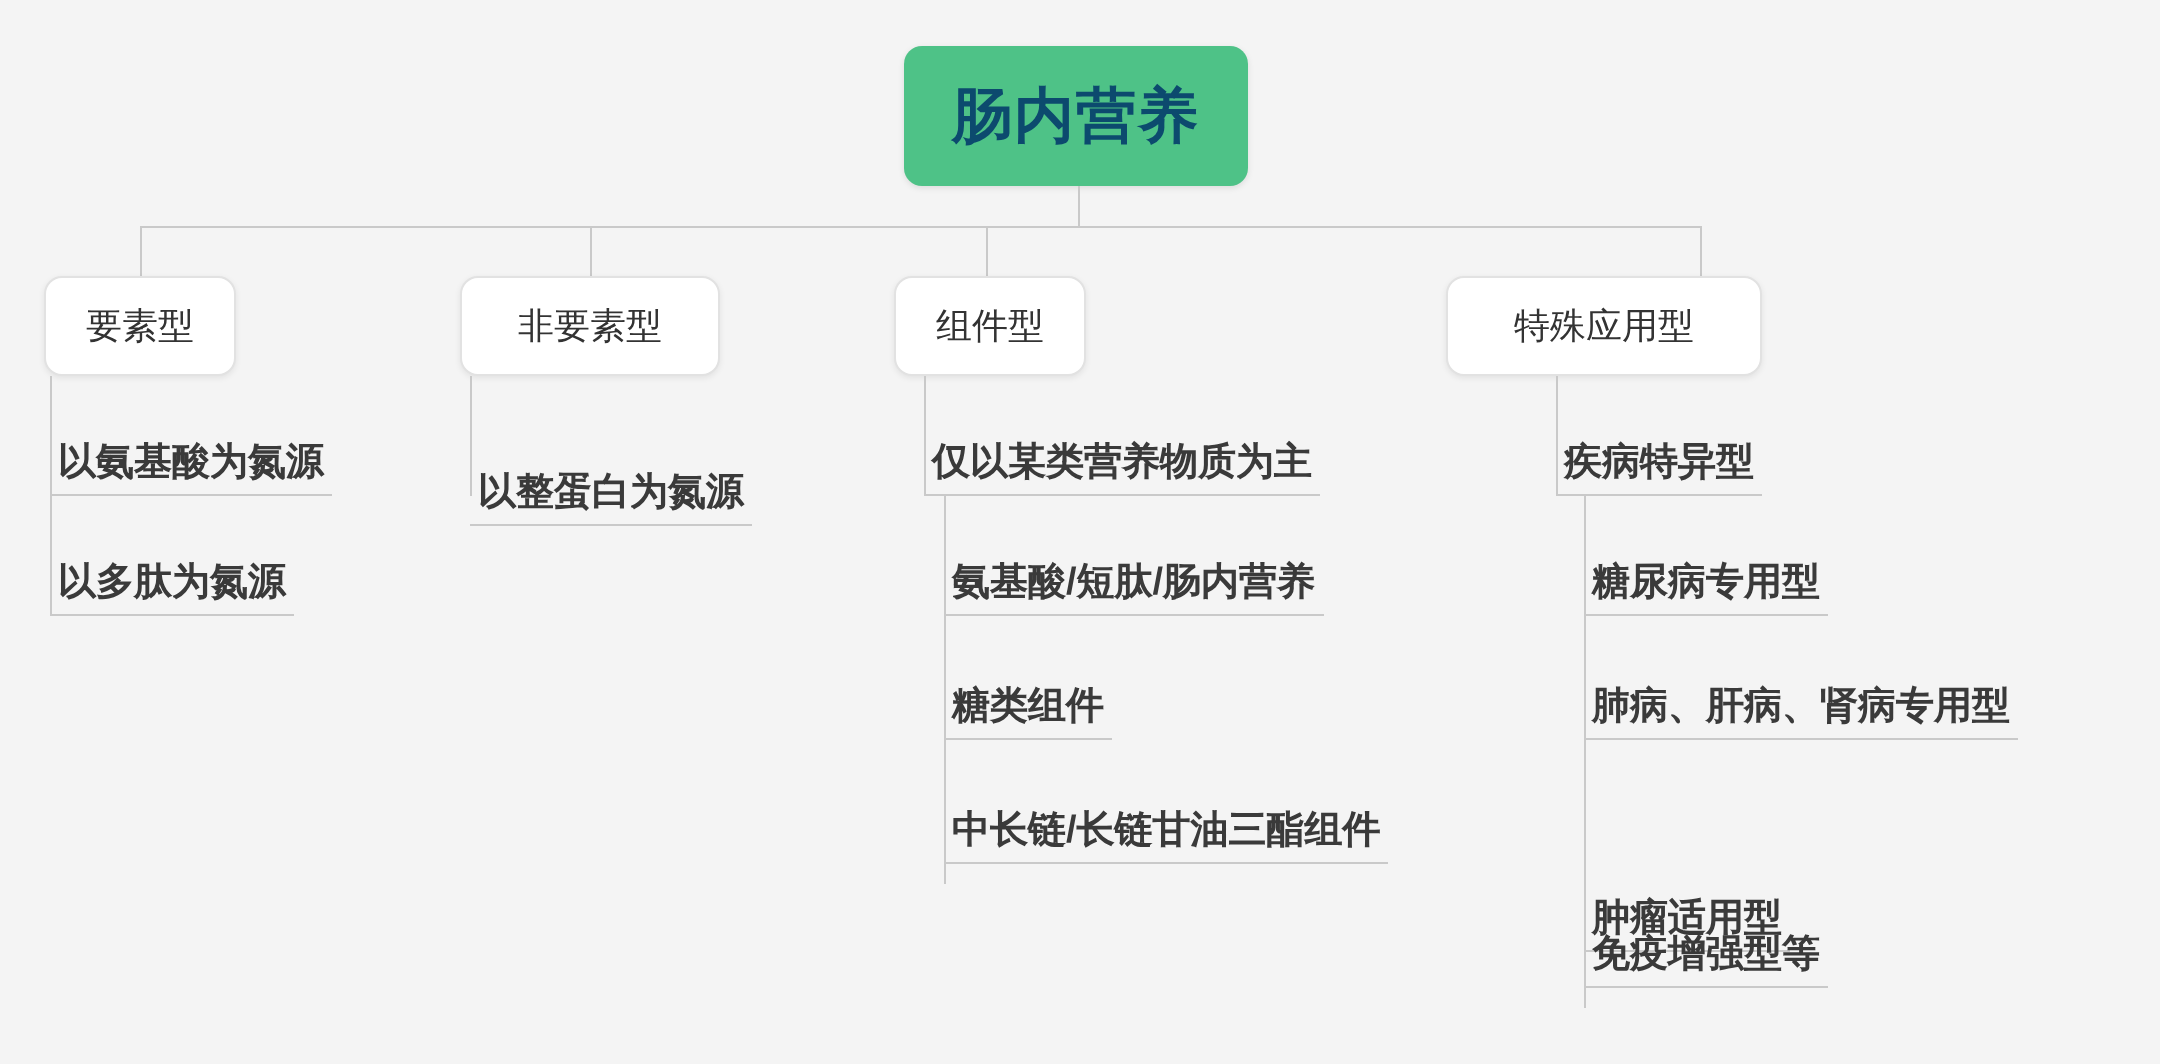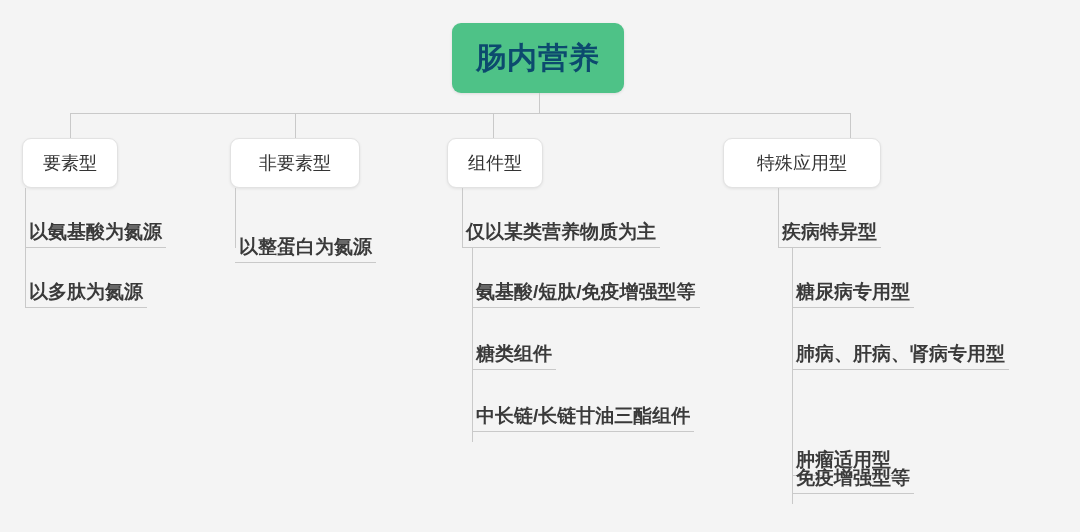--- a/index.html
+++ b/index.html
@@ -137,21 +137,21 @@
   <div class="line-v" style="left:462px; top:188px; height:60px;"></div>
 
   <div class="leaf lv3" style="left:462px; top:222px;">
     <span class="txt">仅以某类营养物质为主</span>
     <span class="rule"></span>
   </div>
 
   <div class="line-v" style="left:472px; top:248px; height:194px;"></div>
 
   <div class="leaf lv4" style="left:472px; top:282px;">
-    <span class="txt">氨基酸/短肽/免疫增强型等</span>
+    <span class="txt">氨基酸/短肽/肠内营养</span>
     <span class="rule"></span>
   </div>
 
   <div class="leaf lv4" style="left:472px; top:344px;">
     <span class="txt">糖类组件</span>
     <span class="rule"></span>
   </div>
 
   <div class="leaf lv4" style="left:472px; top:406px;">
     <span class="txt">中长链/长链甘油三酯组件</span>

